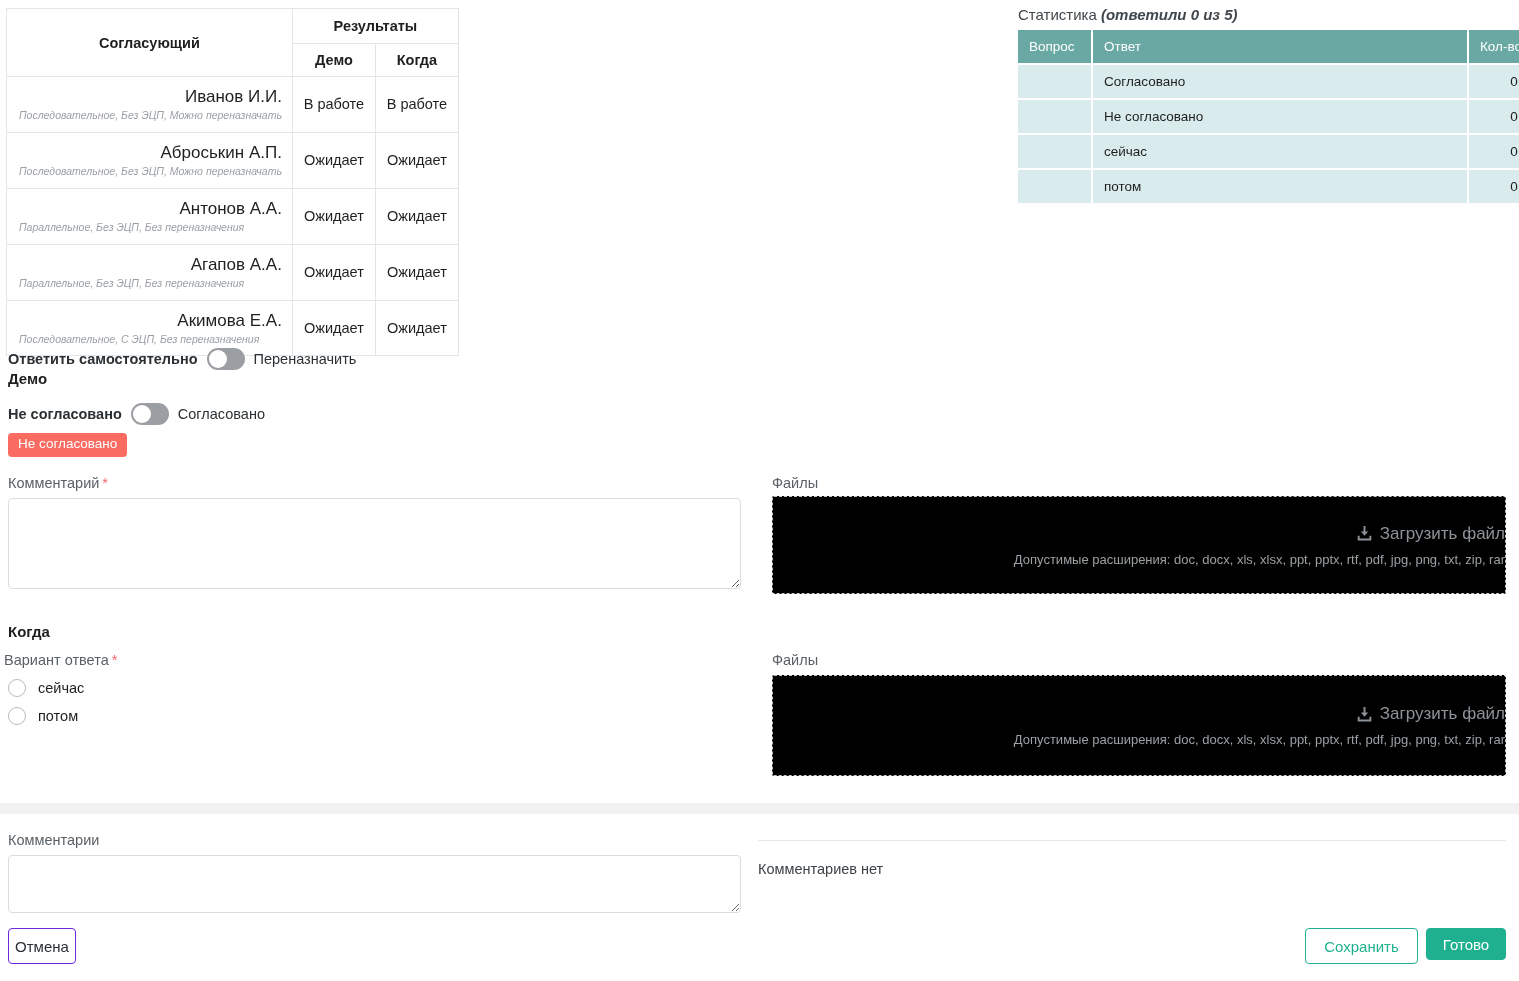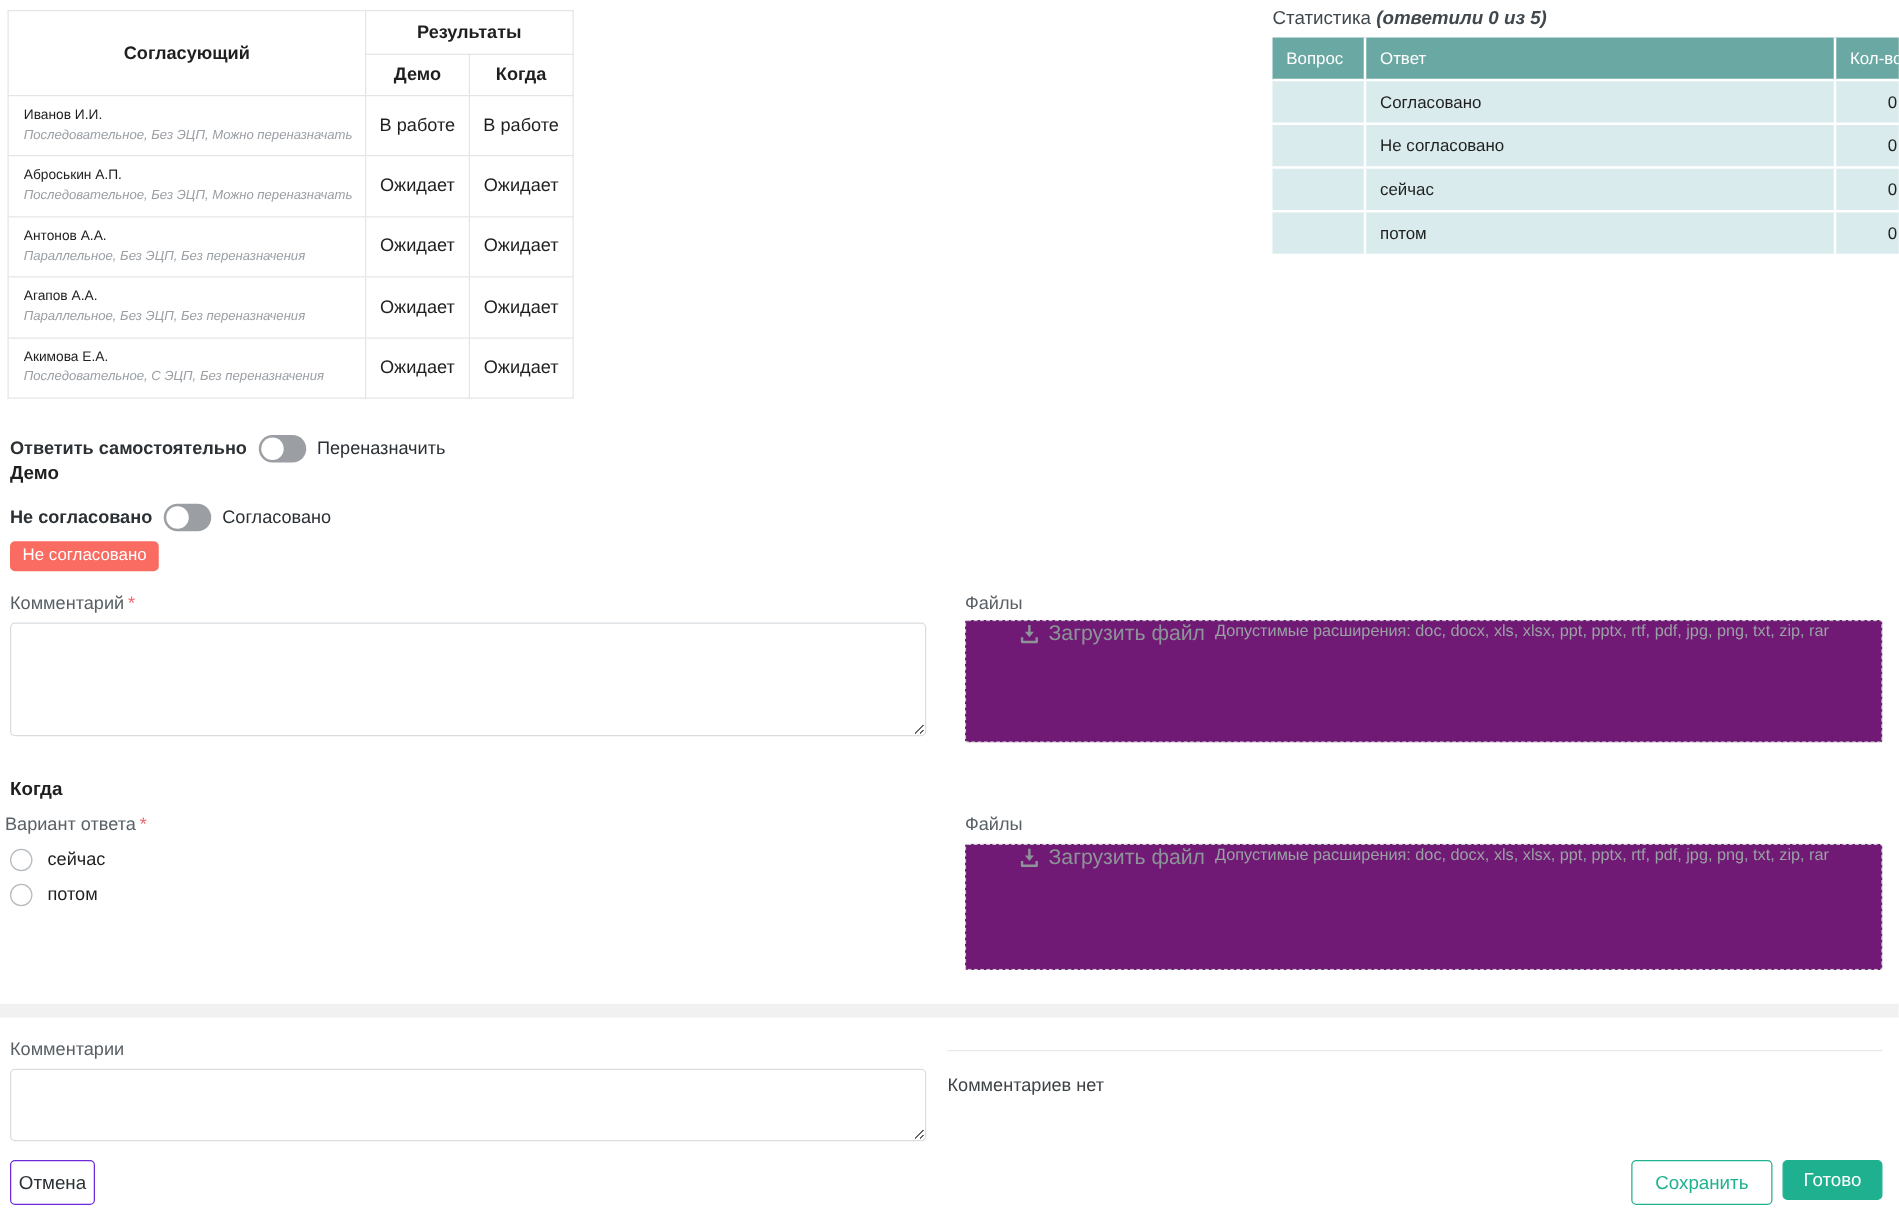--- a/index.html
+++ b/index.html
@@ -35,22 +35,23 @@
   .th-approver { width: 276px; height: 68px; }
   .th-results  { width: 166px; }
   .th-sub      { width: 83px; height: 31px; }
 
   .approval-table tbody td.name-cell {
     padding: 9px 10px 9px 12px;
     vertical-align: middle;
     width: 276px;
   }
   .name-main {
-    font-size: 11px; color: #1f1f1f; line-height: 1.25;
+    font-size: 17px; color: #1f1f1f; line-height: 1.25;
     white-space: nowrap;
+    text-align: right;
   }
   .name-sub {
     font-size: 10.5px; color: #9a9fa4; font-style: italic;
     line-height: 1.3; margin-top: 2px; white-space: nowrap;
   }
   .status-cell {
     text-align: center; vertical-align: middle;
     font-size: 14.5px; color: #1f1f1f;
     width: 83px; padding: 6px 4px;
   }
@@ -136,22 +137,22 @@
     background: #ffffff; resize: vertical;
     font-family: "Liberation Sans", sans-serif; font-size: 14px;
     color: #222; padding: 8px 10px; outline: none;
   }
   #ta-comment { left: 8px; top: 498px; width: 733px; height: 91px; }
   #ta-comments-bottom { left: 8px; top: 855px; width: 733px; height: 58px; }
 
   
   .dropzone {
     position: absolute; border: 1px dashed #c7cbce; border-radius: 2px;
-    background: #701a75; display: flex; flex-direction: row;
-    align-items: flex-start; justify-content: center; gap: 8px;
+    background: #000000; display: flex; flex-direction: column;
+    align-items: flex-end; justify-content: center; gap: 8px;
     cursor: pointer;
   }
   #dz-1 { left: 772px; top: 496px; width: 734px; height: 98px; }
   #dz-2 { left: 772px; top: 675px; width: 734px; height: 101px; }
   .dz-main {
     display: flex; align-items: center; gap: 7px;
     font-size: 17px; color: #8d9398;
   }
   .dz-icon { display: inline-flex; }
   .dz-hint { font-size: 13px; color: #9aa0a4; }

